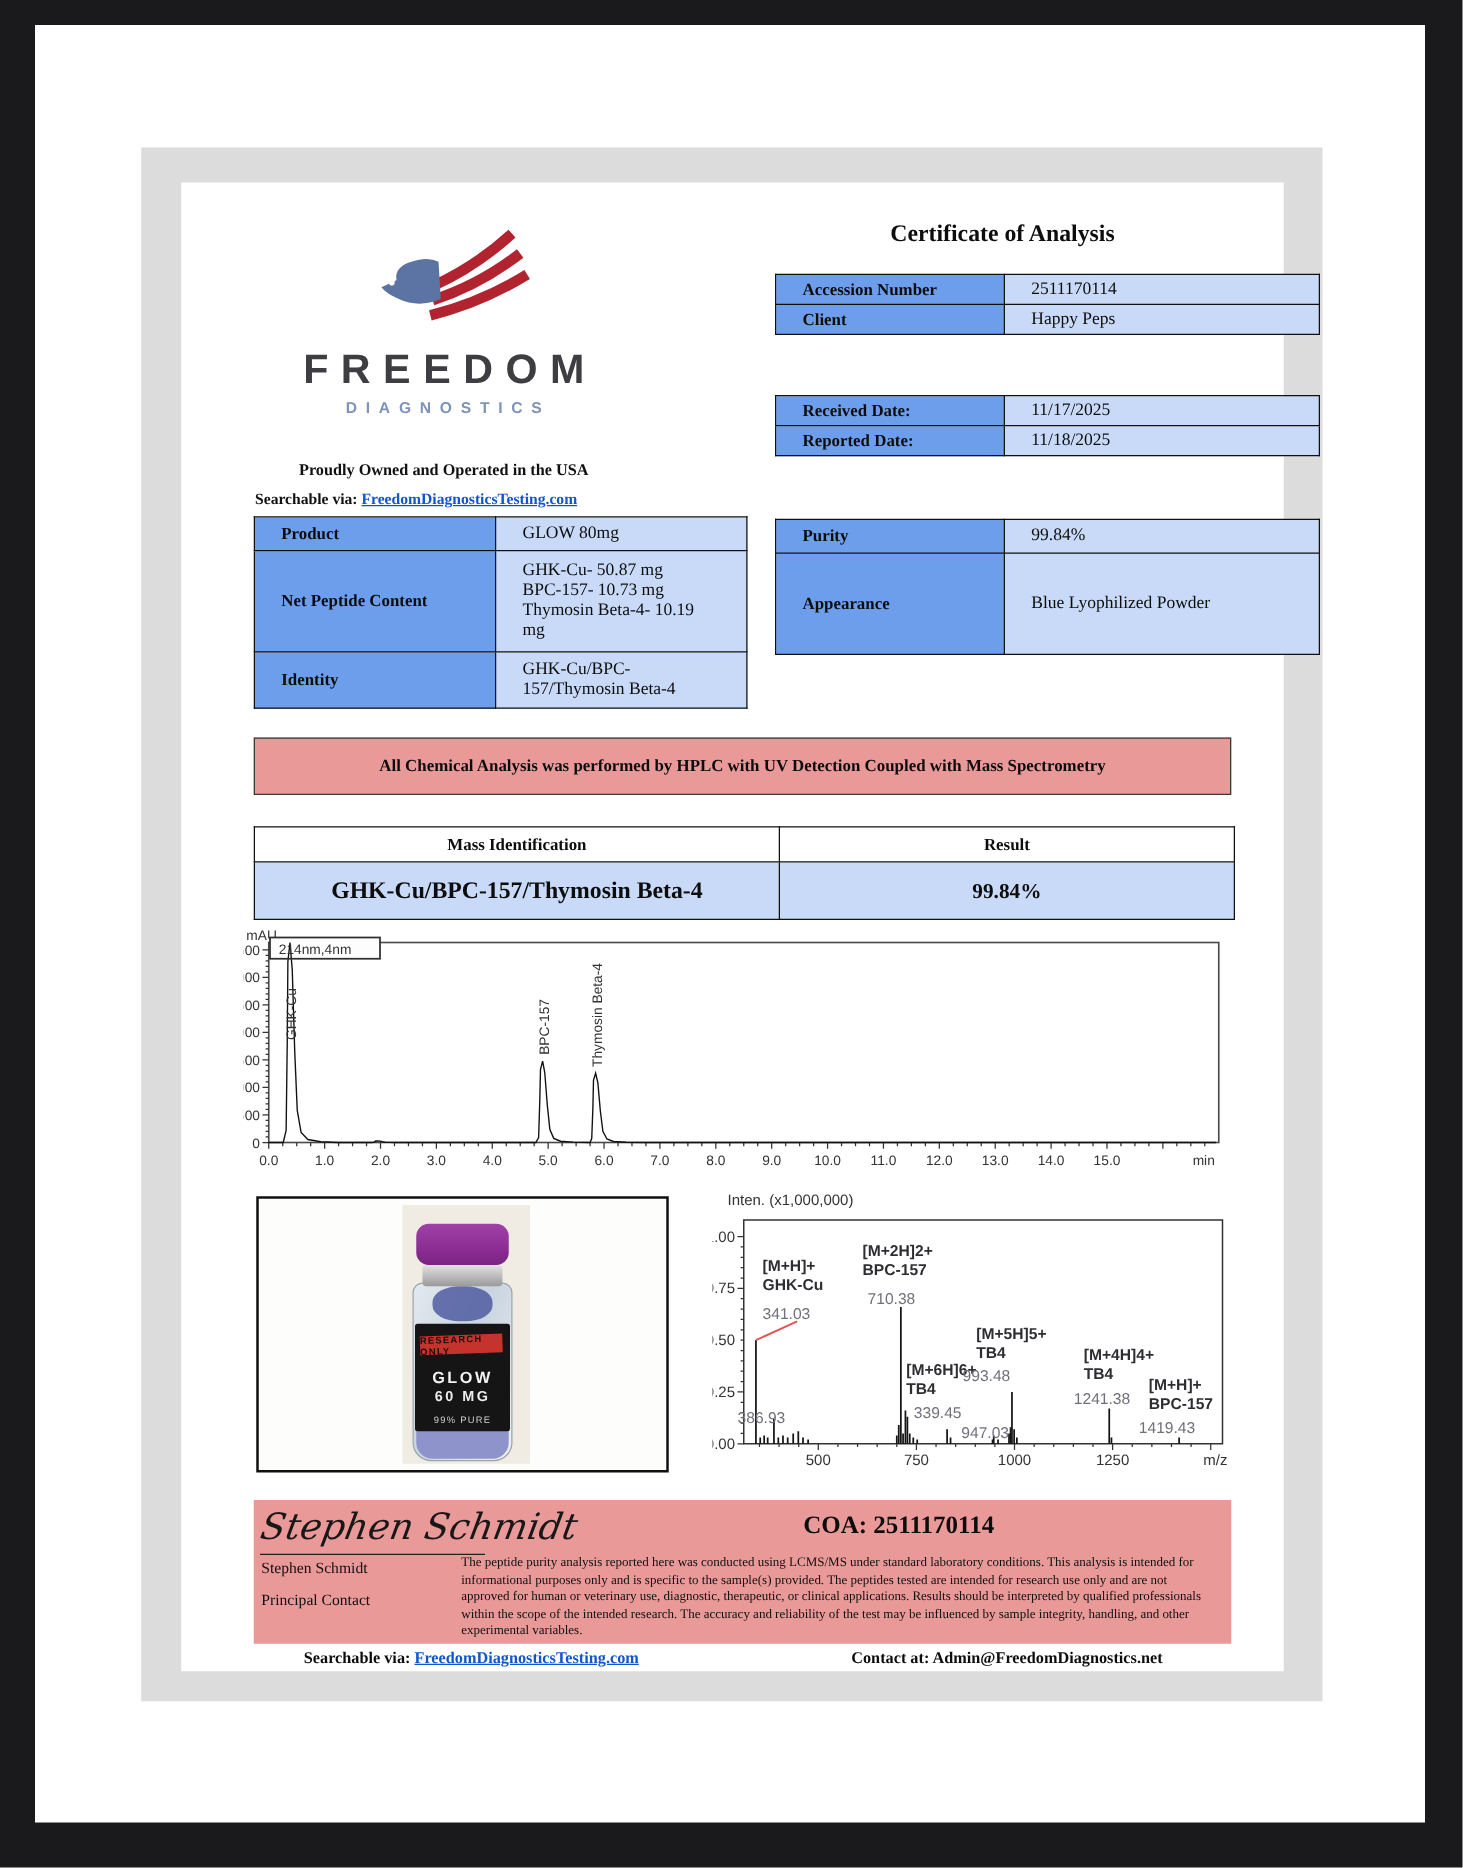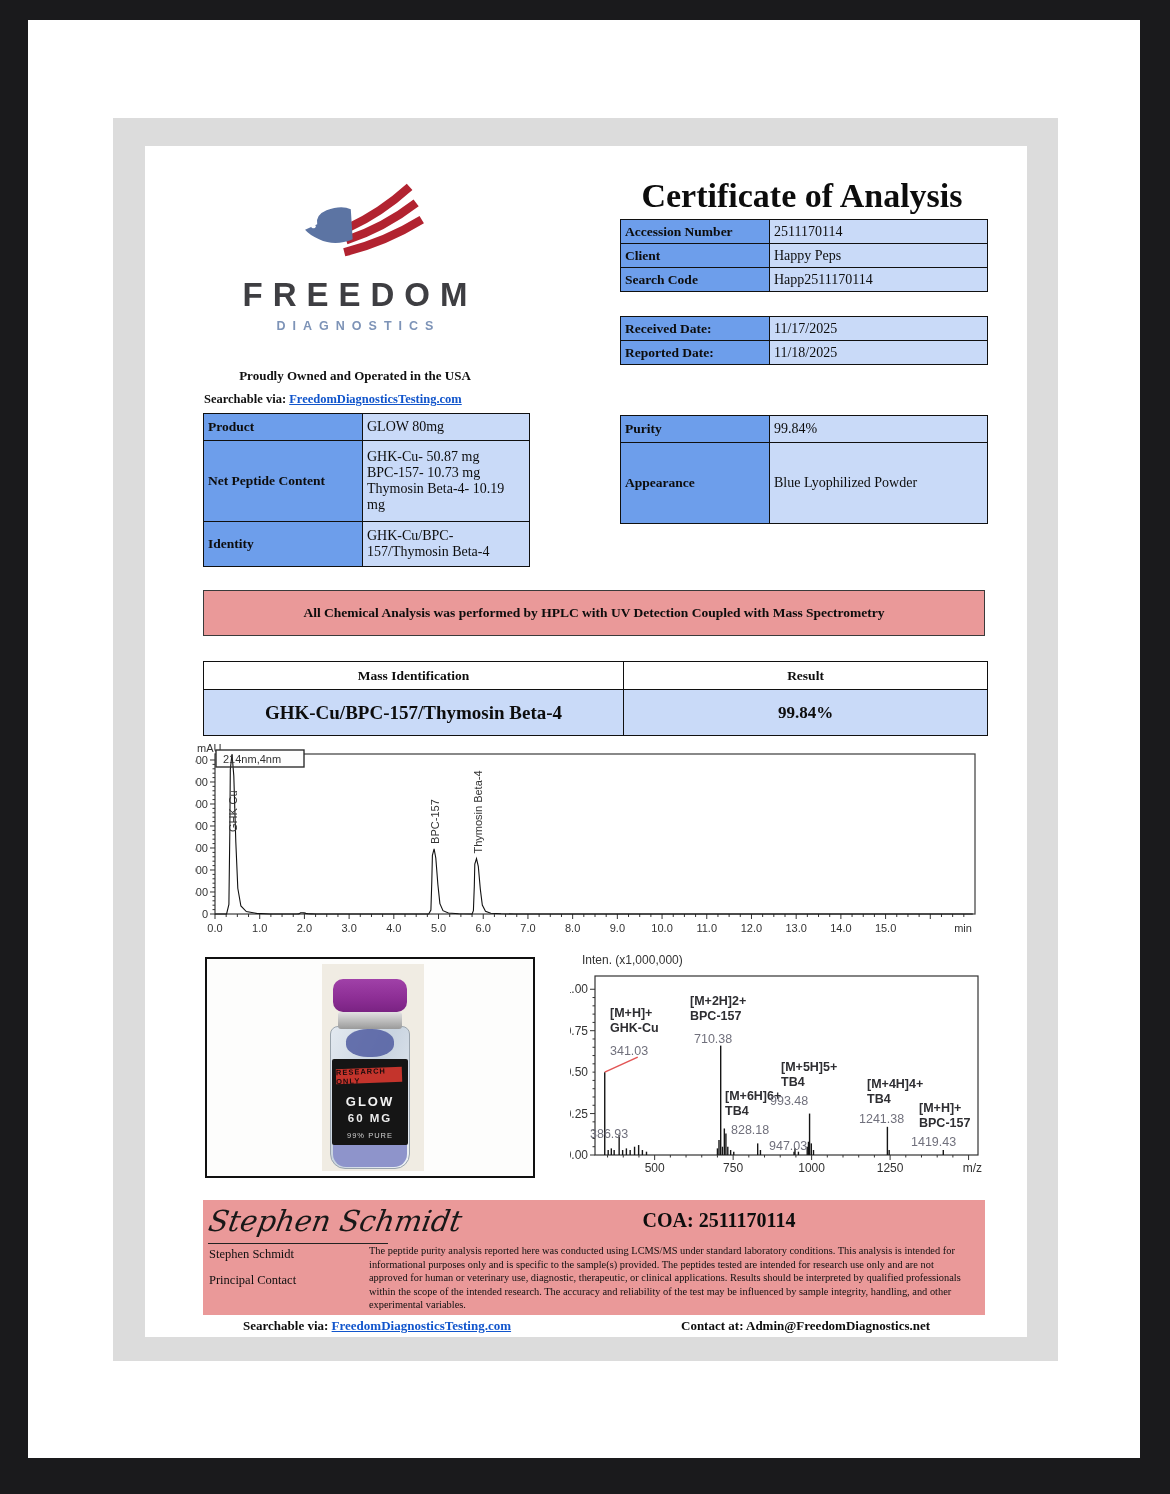--- a/index.html
+++ b/index.html
@@ -13,25 +13,25 @@
   
   .eagle{left:292px;top:180px;}
   .brandwrap{left:195px;top:276px;width:320px;text-align:center;}
   .brand{font-family:"Liberation Sans",sans-serif;font-weight:bold;font-size:33px;
          letter-spacing:10px;color:#3e3e42;text-indent:10px;}
   .brand-sub{font-family:"Liberation Sans",sans-serif;font-weight:bold;font-size:12.5px;
          letter-spacing:7px;color:#7d93b7;margin-top:5px;text-indent:7px;}
   .tagline{left:185px;top:368px;width:340px;text-align:center;font-weight:bold;font-size:13px;color:#111;}
   .search-line{left:204px;top:392px;font-size:12.5px;font-weight:bold;color:#111;}
   .search-line a, .footer-search a{color:#1155cc;text-decoration:underline;font-weight:bold;cursor:pointer;}
-  .coa-title{left:618px;top:177px;width:368px;text-align:center;font-weight:bold;font-size:34px;color:#0d0d0d;}
+  .coa-title{left:618px;top:177px;width:368px;text-align:center;font-weight:bold;font-size:19px;color:#0d0d0d;}
 
   
   table.kv{position:absolute;border-collapse:collapse;}
-  table.kv td{border:1.6px solid #101010;padding:1px 4px;vertical-align:middle;font-size:13.5px;color:#0d0d0d;}
+  table.kv td{border:1.6px solid #101010;padding:1px 21px;vertical-align:middle;font-size:13.5px;color:#0d0d0d;}
   table.kv td.k{background:#6d9eeb;font-weight:bold;}
   table.kv td.v{background:#c9daf8;font-size:14px;white-space:pre-line;}
   .t-info{left:620px;top:219px;} .t-info td.k{width:140px;} .t-info td.v{width:209px;} .t-info td{height:21px;}
   .t-dates{left:620px;top:316px;} .t-dates td.k{width:140px;} .t-dates td.v{width:209px;} .t-dates td{height:21px;}
   .t-prod{left:203px;top:413px;} .t-prod td.k{width:150px;} .t-prod td.v{width:158px;}
   .t-prod tr:nth-child(1) td{height:24px;} .t-prod tr:nth-child(2) td{height:78px;} .t-prod tr:nth-child(3) td{height:42px;}
   .t-qc{left:620px;top:415px;} .t-qc td.k{width:140px;} .t-qc td.v{width:209px;}
   .t-qc tr:nth-child(1) td{height:24px;} .t-qc tr:nth-child(2) td{height:78px;} .t-qc tr:nth-child(3) td{height:42px;}
 
   .banner{left:203px;top:590px;width:782px;height:46px;background:#ea9999;border:1.4px solid #3a3a3a;
@@ -108,24 +108,20 @@
 
 <table class="kv t-info">
   <tbody>
       <tr>
         <td class="k">Accession Number</td>
         <td class="v">2511170114</td>
       </tr>
   <tr>
         <td class="k">Client</td>
         <td class="v">Happy Peps</td>
-      </tr>
-  <tr>
-        <td class="k">Search Code</td>
-        <td class="v">Happ2511170114</td>
       </tr>
 </tbody>
   </table>
 <table class="kv t-dates">
   <tbody>
       <tr>
         <td class="k">Received Date:</td>
         <td class="v">11/17/2025</td>
       </tr>
   <tr>
@@ -436,21 +432,21 @@
       <line x1="34.74138524590163" y1="124.12962962962963" x2="67.74138524590163" y2="109.12962962962963" stroke="#e25555" stroke-width="1.6"></line>
     </svg>
   <div class="ms-ann" style="left:40px;top:58px">[M+H]+
 GHK-Cu</div>
   <div class="ms-val" style="left:40px;top:96px">341.03</div>
   <div class="ms-ann" style="left:120px;top:46px">[M+2H]2+
 BPC-157</div>
   <div class="ms-val" style="left:124px;top:84px">710.38</div>
   <div class="ms-ann" style="left:155px;top:141px">[M+6H]6+
 TB4</div>
-  <div class="ms-val" style="left:161px;top:175px">828.18</div>
+  <div class="ms-val" style="left:161px;top:175px">339.45</div>
   <div class="ms-ann" style="left:211px;top:112px">[M+5H]5+
 TB4</div>
   <div class="ms-val" style="left:200px;top:146px">993.48</div>
   <div class="ms-val" style="left:199px;top:191px">947.03</div>
   <div class="ms-ann" style="left:297px;top:129px">[M+4H]4+
 TB4</div>
   <div class="ms-val" style="left:289px;top:164px">1241.38</div>
   <div class="ms-ann" style="left:349px;top:153px">[M+H]+
 BPC-157</div>
   <div class="ms-val" style="left:341px;top:187px">1419.43</div>

